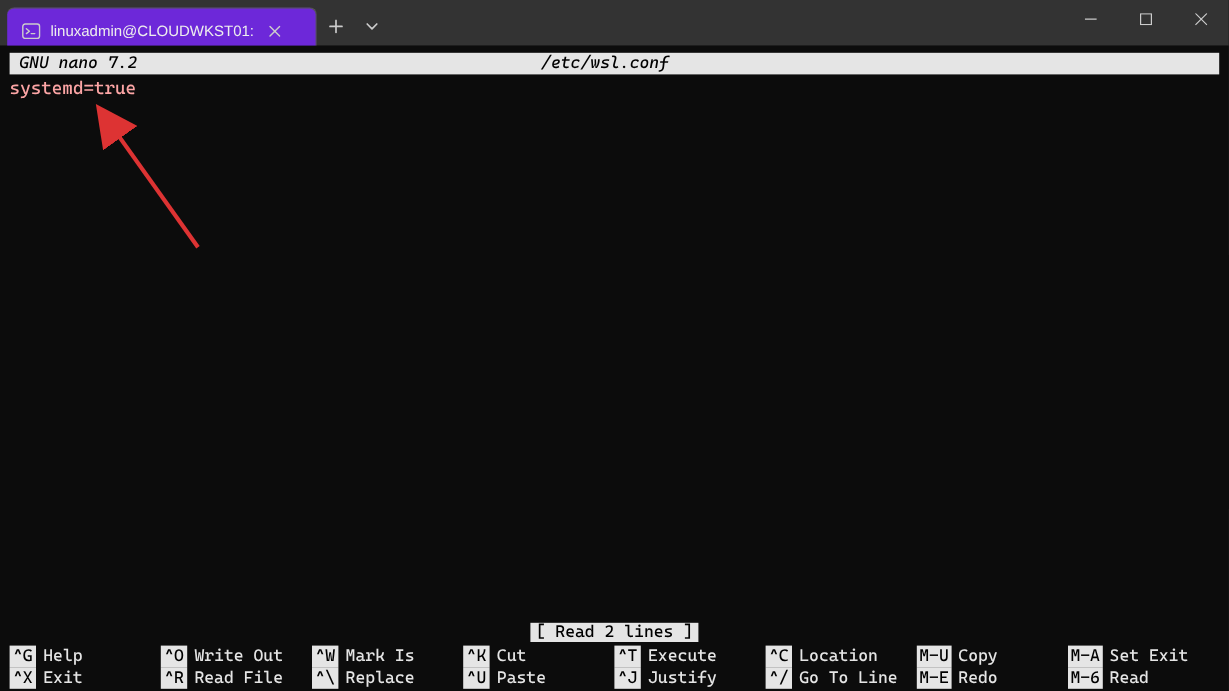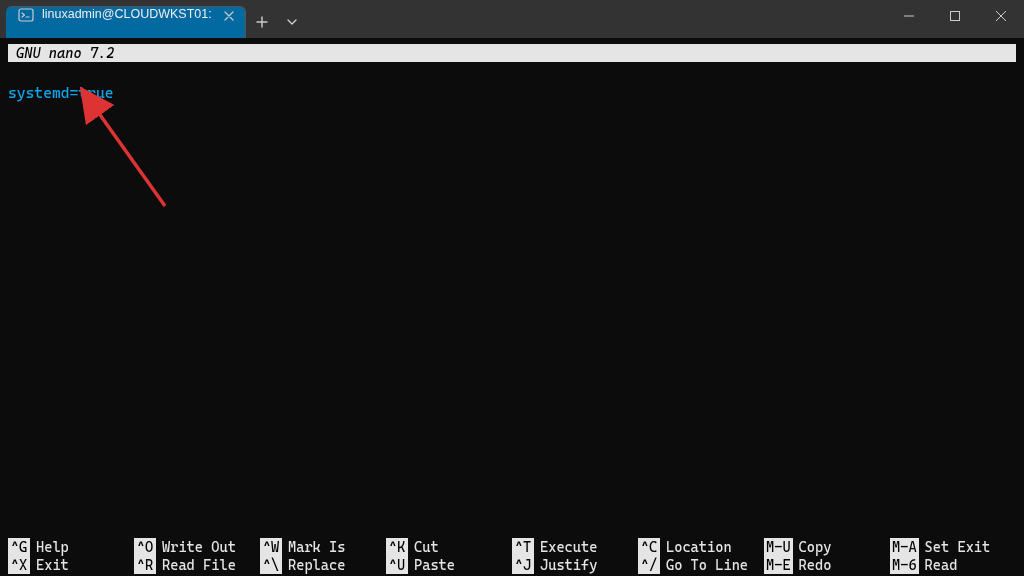--- a/index.html
+++ b/index.html
@@ -1,23 +1,23 @@
 <!DOCTYPE html>
 <html><head>
 <meta charset="utf-8">
 <style>
   * { margin:0; padding:0; box-sizing:border-box; }
   html,body { width:1024px; height:576px; background:#202020; font-family:"Cascadia Mono","Consolas",monospace; font-size:14px; color:#ccc; overflow:hidden; }
 
   
   .titlebar { display:flex; align-items:stretch; height:38px; background:#333333; user-select:none; }
   .tab {
-    display:flex; align-items:flex-start; gap:8px;
-    background:#0369a1; color:#eee;
-    padding:0 7px 0 12px; min-width:200px; height:100%;
+    display:flex; align-items:center; gap:8px;
+    background:#6d28d9; color:#eee;
+    padding:0 25px 0 12px; min-width:200px; height:100%;
     border-top-right-radius:6px; border-top-left-radius:6px;
     border-top:1px solid #555; border-right:1px solid #555;
     margin-top:6px; margin-left:6px;
   }
   .tab .tab-title { font-family:"Segoe UI",sans-serif; font-size:12.5px; flex:1; white-space:nowrap; overflow:hidden; text-overflow:ellipsis; }
   .tab-icon { width:16px; height:16px; display:inline-flex; align-items:center; justify-content:center; }
   .tab-close { width:18px; height:18px; display:inline-flex; align-items:center; justify-content:center; border-radius:3px; }
   .newtab-btn {
     width:32px; display:flex; align-items:center; justify-content:center;
     margin-top:6px; color:#ccc;
@@ -41,21 +41,21 @@
     font-family:inherit; line-height:18px; height:18px;
     padding:0 2px;
     font-style:italic;
   }
   .nano-header .app  { flex:0 0 auto; padding-left:6px; }
   .nano-header .file { flex:1; text-align:center; }
   .nano-header .right{ flex:0 0 120px; }
 
   .editor { padding:2px 0 0 0; line-height:18px; font-size:15px; }
   .line-section { color:#18e018; }
-  .line-plain   { color:#0ea5e9;margin-top:20px; }
+  .line-plain   { color:#fca5a5; }
 
   .annotation-arrow { position:absolute; left:70px; top:48px; pointer-events:none; }
 
   .status {
     position:absolute; left:8px; right:8px; bottom:40px;
     text-align:center; color:#e5e5e5; line-height:18px;
   }
   .status .pill {
     background:#e5e5e5; color:#000; padding:0 4px;
   }
@@ -123,36 +123,40 @@
         <path d="M0 0l10 10M10 0L0 10" stroke="#ccc" stroke-width="1"></path>
       </svg>
     </div>
   </div>
 </div>
 
 <div class="terminal">
 
   <div class="nano-header">
     <span class="app">GNU nano 7.2</span>
+    <span class="file">/etc/wsl.conf</span>
     <span class="right"></span>
   </div>
 
   <div class="editor">
     <div class="line-plain">systemd=true</div>
   </div>
 
   <svg class="annotation-arrow" width="110" height="130" viewBox="0 0 110 130">
     <defs>
       <marker id="ah" markerWidth="10" markerHeight="10" refX="6" refY="5" orient="auto">
         <path d="M0 0L10 5L0 10z" fill="#d33"></path>
       </marker>
     </defs>
     <line x1="95" y1="120" x2="18" y2="12" stroke="#d33" stroke-width="3.5" marker-end="url(#ah)"></line>
   </svg>
 
+  <div class="status">
+    <span class="pill">[ Read 2 lines ]</span>
+  </div>
 
   <div class="shortcut-bar">
 
     <div class="shortcut">
         <span class="keycap">^G</span>
         <span>Help</span>
       </div>
     <div class="shortcut">
         <span class="keycap">^O</span>
         <span>Write Out</span>

